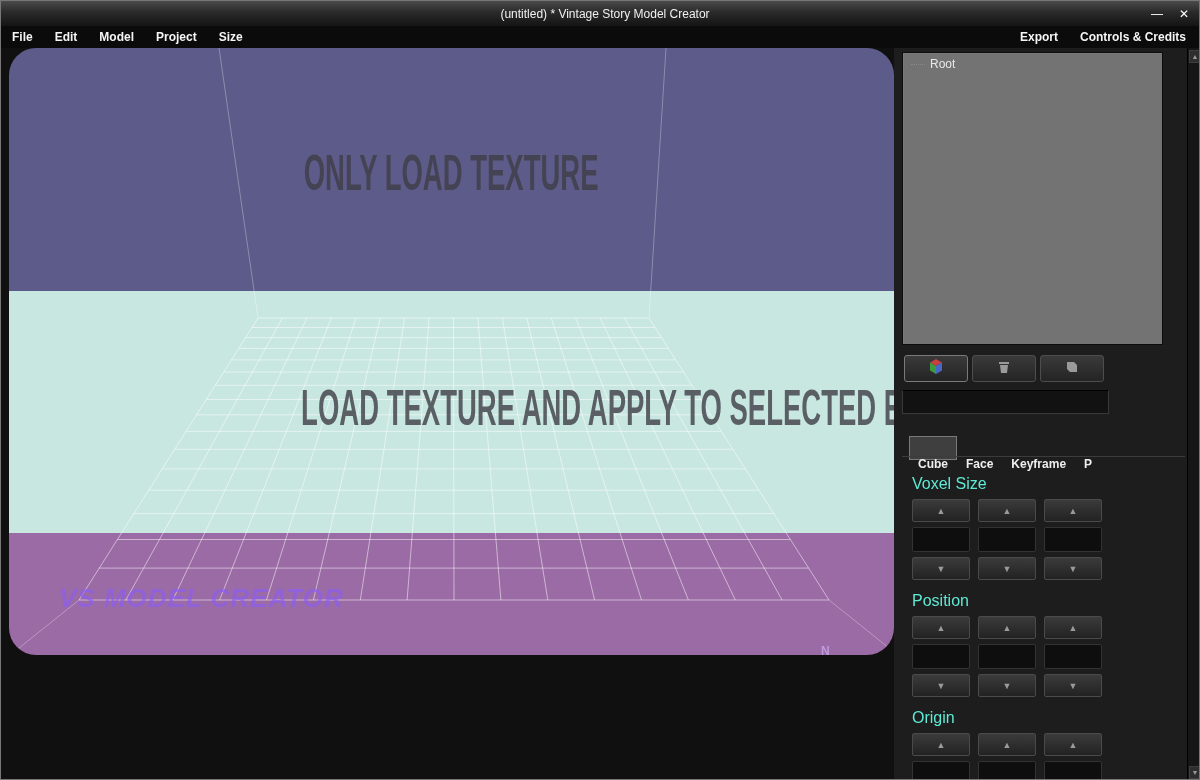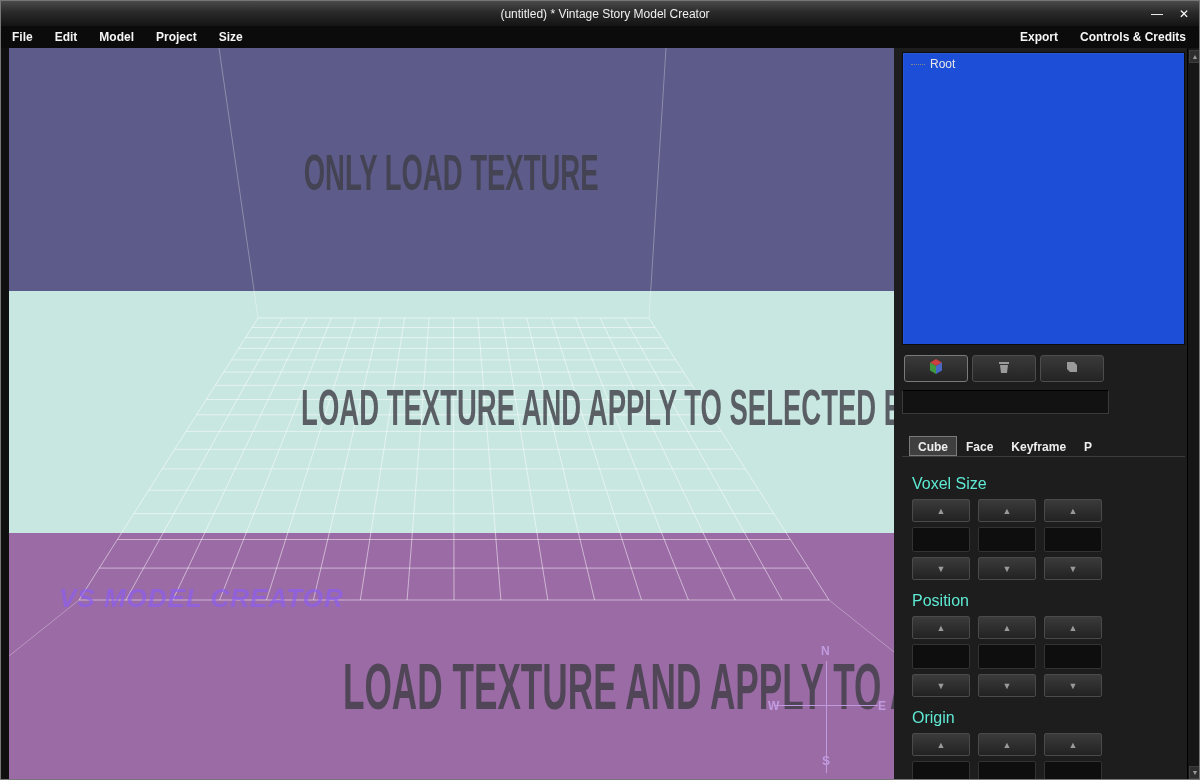--- a/index.html
+++ b/index.html
@@ -20,21 +20,21 @@
   .menubar{position:absolute;top:25px;left:0;right:0;height:22px;background:#0b0b0b;
     display:flex;align-items:center;color:#f5f5f5;font-size:12px;font-weight:bold;}
   #menu-left{display:flex;padding-left:0;}
   #menu-right{margin-left:auto;display:flex;padding-right:2px;}
   .menu-item{padding:0 11px;white-space:nowrap;}
 
   
   .content{position:absolute;top:47px;left:0;right:0;bottom:0;background:#101010;}
 
   
-  .viewport{position:absolute;left:8px;top:0;width:885px;height:733px;overflow:hidden;}
+  .viewport{position:absolute;left:8px;top:0;width:885px;height:607px;overflow:hidden;border-radius:27px;}
   .band{position:absolute;left:0;width:100%;}
   .band0{top:0;height:243px;}
   .band1{top:243px;height:242px;}
   .band2{top:485px;height:248px;}
   #grid-svg{position:absolute;left:0;top:0;pointer-events:none;}
   .band-label{position:absolute;left:0;width:885px;text-align:center;
     color:#3e3e46;opacity:.8;font-weight:bold;line-height:1;}
   .band-label span{display:inline-block;transform:scaleX(0.55);transform-origin:center;white-space:nowrap;}
   .label0{top:100px;font-size:50px;}
   .label1{top:335px;font-size:50px;}
@@ -49,39 +49,39 @@
   .c-v{left:60px;top:16px;width:1px;height:112px;}
   .c-h{left:8px;top:60px;width:104px;height:1px;}
   .c-label{position:absolute;line-height:1;}
   .c-n{left:55px;top:0;}
   .c-s{left:56px;top:110px;}
   .c-w{left:2px;top:55px;}
   .c-e{left:112px;top:55px;}
 
   
   .panel{position:absolute;left:893px;top:0;width:307px;height:733px;background:#1d1d1d;}
-  .tree-box{position:absolute;left:8px;top:4px;width:283px;height:293px;background:#1d4ed8;
+  .tree-box{position:absolute;left:8px;top:4px;width:261px;height:293px;background:#737373;
     border:1px solid #0c0c0c;box-shadow:inset 1px 1px 0 rgba(255,255,255,.05);box-sizing:border-box;}
   .tree-root-row{position:absolute;left:8px;top:4px;display:flex;align-items:center;
     color:#e8e8e8;font-size:12px;}
   .tree-connector{display:inline-block;width:14px;border-top:1px dotted #888;margin-right:5px;}
 
   .tool-button{position:absolute;top:307px;width:64px;height:27px;
     background:linear-gradient(#3a3a3a,#242424);border:1px solid #4d4d4d;border-radius:3px;
     display:flex;align-items:center;justify-content:center;box-sizing:border-box;}
   .tb0{left:10px;border-color:#7a7a7a;}
   .tb1{left:78px;}
   .tb2{left:146px;}
 
   .name-input{position:absolute;left:8px;top:342px;width:207px;height:24px;background:#121212;
     border:1px solid #3a3a3a;border-top-color:#000;color:#ddd;font-size:12px;
     box-sizing:border-box;padding:0 4px;outline:none;}
 
   #tabs{position:absolute;left:15px;top:388px;height:20px;display:flex;}
-  .tab{padding:3px 8px 2px;font-size:12px;font-weight:bold;color:#eee;
+  .tab{padding:20px 8px 2px;font-size:12px;font-weight:bold;color:#eee;
     border:1px solid transparent;box-sizing:border-box;white-space:nowrap;}
   .tab.active{background:#3f3f3f;border:1px solid #7a7a7a;}
   .tabs-underline{position:absolute;left:8px;top:408px;width:283px;border-top:1px solid #3c3c3c;}
   #tab-panel{position:absolute;left:0;top:408px;width:293px;bottom:0;overflow:hidden;}
 
   .group{position:absolute;left:18px;width:200px;}
   .group-label{color:#5eead4;font-size:16px;font-weight:normal;margin-bottom:6px;}
   .spin-grid{display:flex;gap:8px;}
   .spin-col{display:flex;flex-direction:column;gap:5px;width:58px;}
   .spin-btn{height:23px;background:linear-gradient(#3b3b3b,#222);border:1px solid #4a4a4a;

